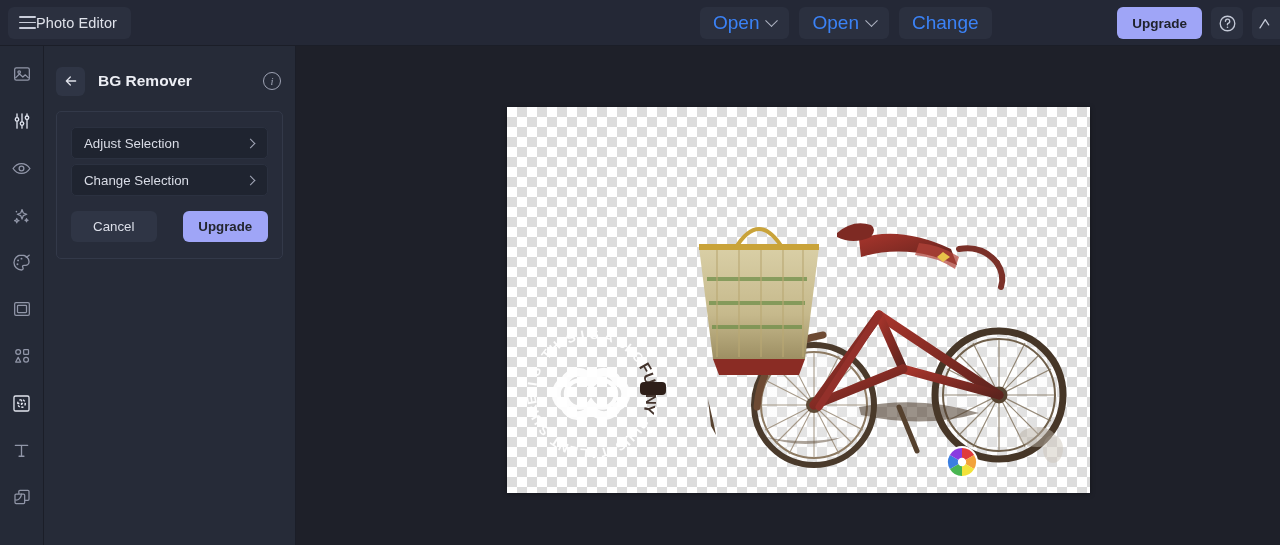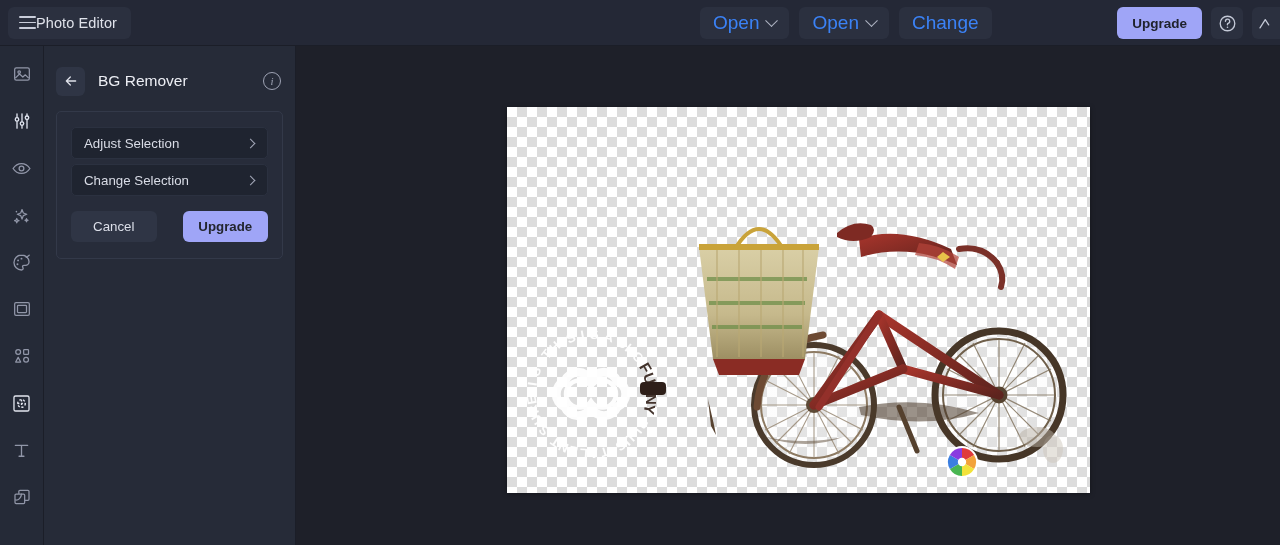--- a/index.html
+++ b/index.html
@@ -155,21 +155,21 @@
     width: 29px; height: 29px;
     border-radius: 6px;
     background: #2f3545;
     display: flex; align-items: center; justify-content: center;
     cursor: pointer;
     color: #dfe2ea;
     flex: 0 0 auto;
   }
   .panel-title {
     font-size: 15.5px;
-    font-weight: 400;
+    font-weight: 700;
     color: #eceef4;
     margin-left: 13px;
     flex: 1 1 auto;
   }
   .info-icon {
     width: 18px; height: 18px;
     border-radius: 50%;
     border: 1.4px solid #9ea3b4;
     color: #9ea3b4;
     font-size: 11px;

